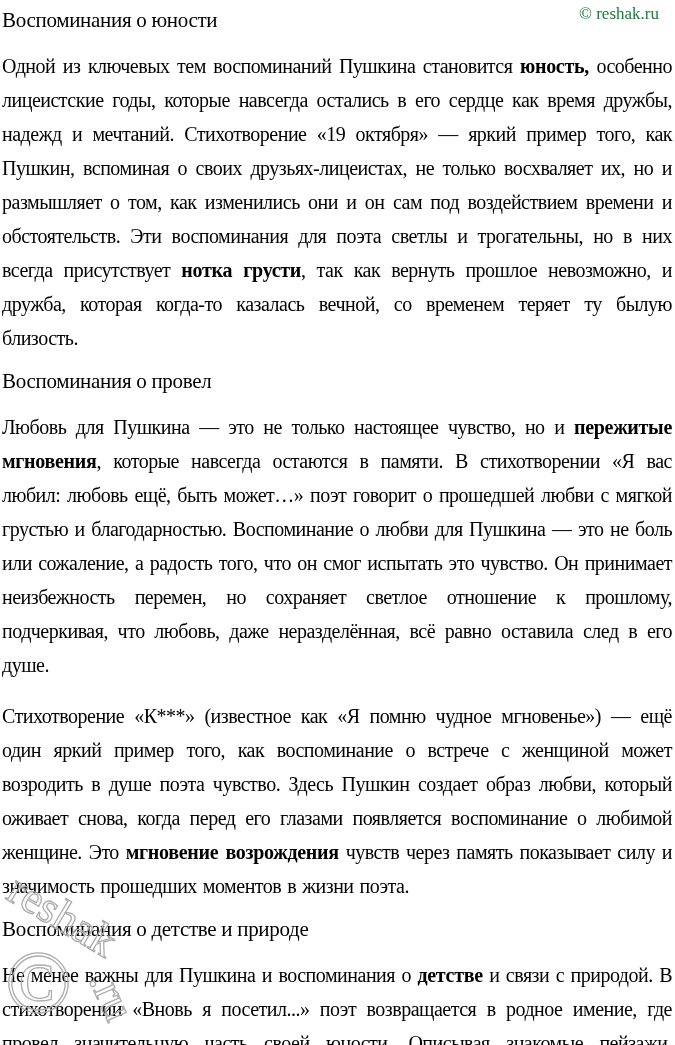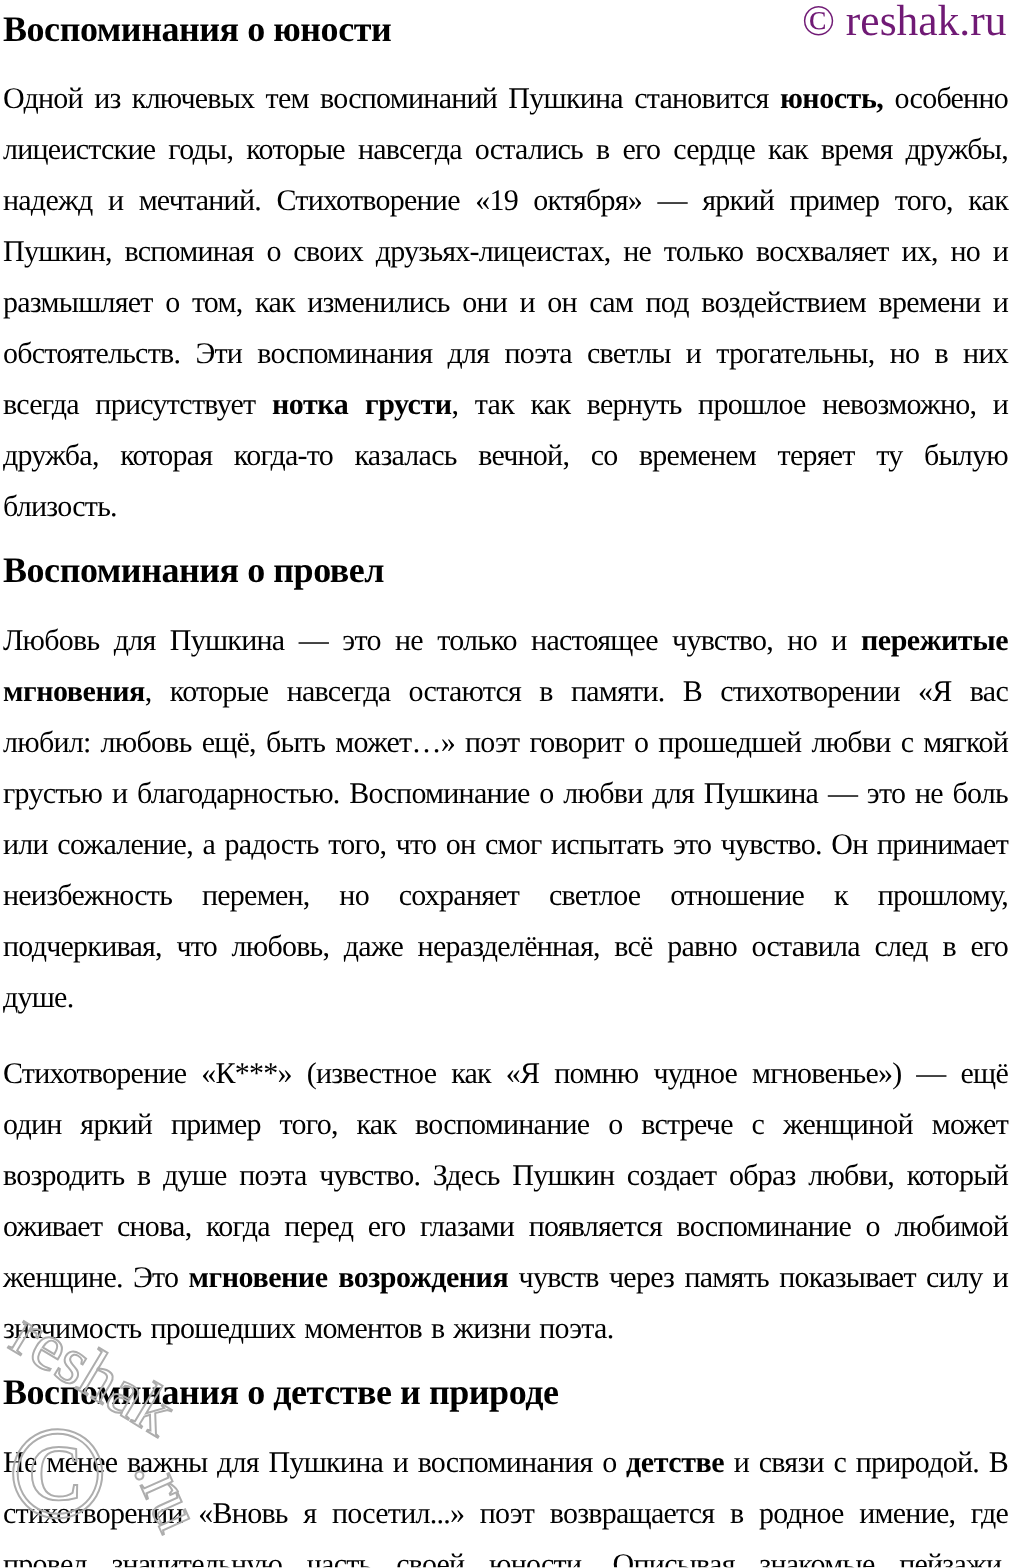--- a/index.html
+++ b/index.html
@@ -15,29 +15,29 @@
     background: #ffffff;
     overflow: hidden;
     font-family: "Liberation Serif", "DejaVu Serif", serif;
     color: #000000;
     box-sizing: border-box;
     padding: 2px 3px 0 2px;
   }
   .site-credit {
     position: absolute;
     top: 1px;
-    right: 4px;
-    font-size: 29px;
+    right: 16px;
+    font-size: 17px;
     line-height: 26px;
-    color: #701a75;
+    color: #15803d;
     white-space: nowrap;
   }
   .section-heading {
-    font-size: 24px;
-    font-weight: bold;
+    font-size: 21px;
+    font-weight: normal;
     line-height: 24px;
     margin: 6px 0 10px 0;
     letter-spacing: -0.3px;
   }
   .para {
     font-size: 20px;
     line-height: 34px;
     margin: 17px 0 14px 0;
     text-align: justify;
     letter-spacing: -0.5px;

